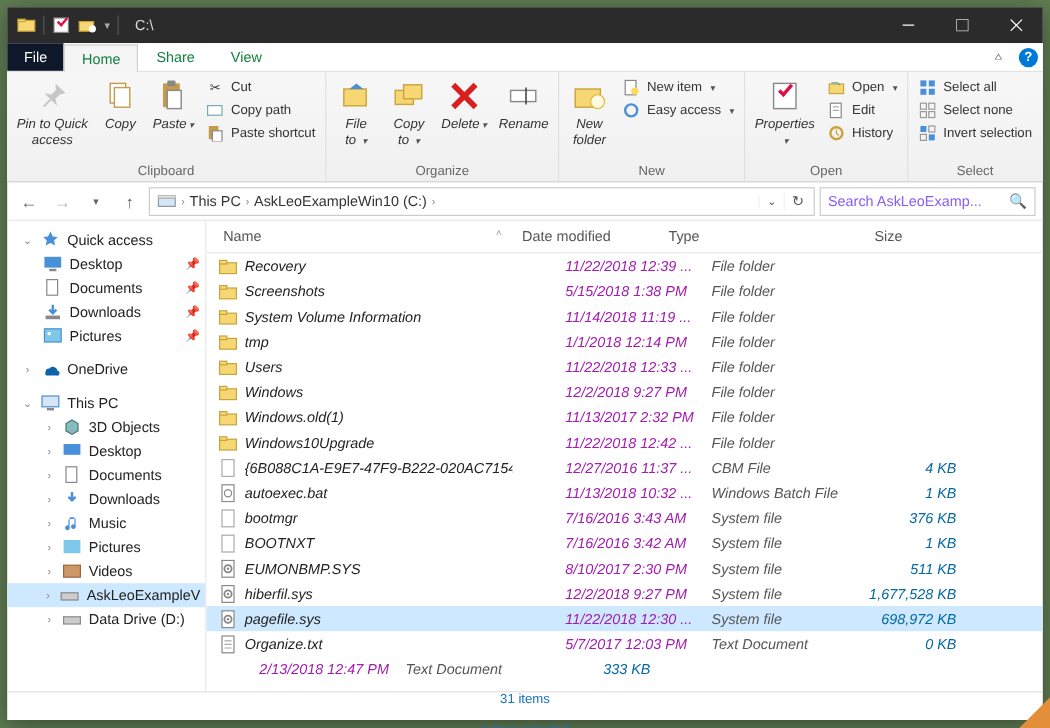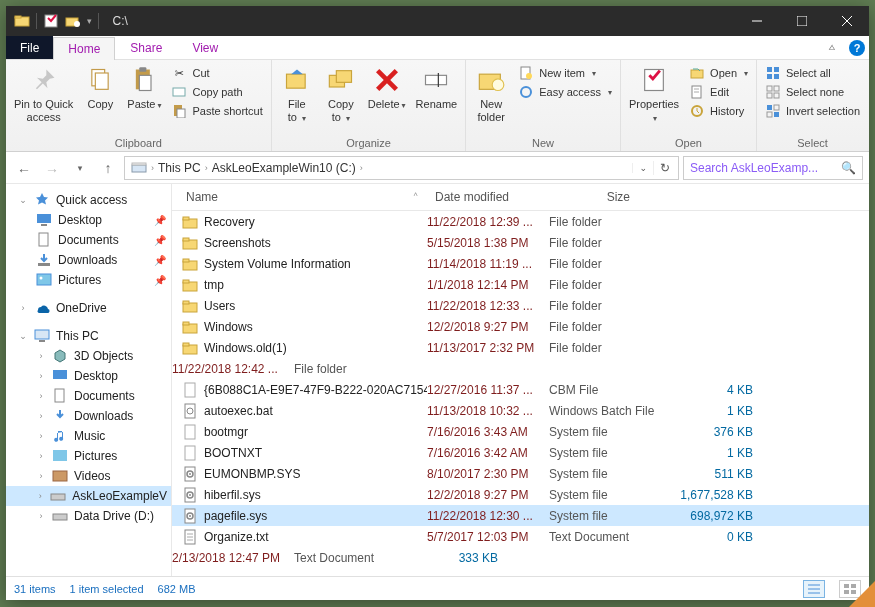--- a/index.html
+++ b/index.html
@@ -12,33 +12,33 @@
 .titlebar .qat .ficon { width: 16px; height: 16px; }
 .titlebar .vsep { width: 1px; height: 16px; background: #555; }
 .titlebar .title { flex: 0 0 auto; padding-left: 6px; color: #ddd; }
 .titlebar .spacer { flex: 1; }
 .winbtns { display: flex; }
 .winbtn { width: 45px; height: 30px; display: flex; align-items: center; justify-content: center; color: #fff; }
 
 
 .tabsrow { height: 24px; background: #fff; display: flex; align-items: stretch; border-bottom: 1px solid #e1e1e1; }
 .filetab { background: #0f172a; color: #fff; font-size: 12px; padding: 0 14px; display: flex; align-items: center; }
-.rtab { font-size: 12px; padding: 0 14px; display: flex; align-items: center; color: #a21caf; border: 1px solid transparent; border-bottom: none; }
+.rtab { font-size: 12px; padding: 0 14px; display: flex; align-items: center; color: #15803d; border: 1px solid transparent; border-bottom: none; }
 .rtab.active { border-color: #d0d0d0; background: #f5f5f5; position: relative; top: 1px; }
 .tabsrow .spacer { flex: 1; }
 .tabsrow .help { width: 24px; display: flex; align-items: center; justify-content: center; }
 .helpcircle { width: 16px; height: 16px; border-radius: 50%; background: #0078d7; color: #fff; font-size: 11px; font-weight: bold; display: flex; align-items: center; justify-content: center; }
 .chev { color: #777; font-size: 10px; padding: 0 8px; display:flex; align-items:center;}
 
 
 .ribbon { background: linear-gradient(#f7f7f7,#f0f0f0); border-bottom: 1px solid #d0d0d0; height: 92px; display: flex; }
 .rgroup { border-right: 1px solid #e0e0e0; display: flex; flex-direction: column; padding: 2px 4px 0 4px; }
 .rgroup .items { flex: 1; display: flex; align-items: flex-start; gap: 2px; }
 .rgroup .glabel { font-size: 11px; color: #666; text-align: center; padding: 1px 0 2px; }
-.bigbtn { display: flex; flex-direction: column; align-items: center; justify-content: flex-start; padding: 2px 4px; font-size: 11px; color: #333; text-align: center; min-width: 42px; gap: 2px; }
+.bigbtn { display: flex; flex-direction: column; align-items: center; justify-content: flex-start; padding: 2px 4px; font-size: 11px; color: #333; text-align: center; min-width: 42px; gap: 2px; font-style: italic; }
 .bigbtn .icon { width: 32px; height: 32px; display: flex; align-items: center; justify-content: center; }
 .bigbtn .lbl { line-height: 1.15; }
 .smallcol { display: flex; flex-direction: column; gap: 1px; padding-top: 2px; }
 .smallbtn { display: flex; align-items: center; gap: 5px; font-size: 11px; color: #333; padding: 1px 4px; white-space: nowrap; }
 .smallbtn .sicon { width: 16px; height: 16px; display: flex; align-items: center; justify-content: center; }
 .dd { font-size: 8px; color: #555; margin-left: 2px; }
 
 
 .addrrow { height: 32px; display: flex; align-items: center; gap: 4px; padding: 2px 6px; border-bottom: 1px solid #e8e8e8; }
 .navbtn { width: 24px; height: 24px; display: flex; align-items: center; justify-content: center; color: #666; font-size: 14px; }
@@ -63,30 +63,30 @@
 .listpane { flex: 1; display: flex; flex-direction: column; }
 .colheaders { display: flex; border-bottom: 1px solid #e8e8e8; font-size: 12px; color: #555; }
 .colh { padding: 6px 8px; border-right: 1px solid transparent; display:flex; align-items:flex-start; gap:6px;}
 .col-name { width: 255px; padding-left: 14px;}
 .col-date { width: 122px; }
 .col-type { width: 122px; }
 .col-size { width: 90px; text-align: right; justify-content:flex-end;}
 .sortind { font-size: 8px; color: #999; }
 
 .filelist { flex: 1; overflow: hidden; }
-.filerow { display: flex; font-size: 12px; color: #222; align-items: center; height: 21px; }
+.filerow { display: flex; font-size: 12px; color: #222; align-items: center; height: 21px; font-style: italic; }
 .filerow.selected { background: #cde8ff; }
 .filerow .col-name { display: flex; align-items: center; gap: 6px; padding-left: 10px; white-space: nowrap; overflow: hidden; text-overflow: ellipsis; }
 .filerow .col-name .ficon { width: 16px; height: 16px; flex-shrink: 0; }
-.filerow .col-date { color: #7f1d1d; }
+.filerow .col-date { color: #a21caf; margin-left: 44px; }
 .filerow .col-type { color: #555; }
 .filerow .col-size { text-align: right; color: #0369a1; padding-right: 8px; }
 
 
-.statusbar { height: 24px; border-top: 1px solid #e0e0e0; display: flex; align-items: center; font-size: 11px; color: #1a6fbf; padding: 0 8px; gap: 14px; }
+.statusbar { height: 24px; border-top: 1px solid #e0e0e0; display: flex; align-items: center; font-size: 11px; color: #1a6fbf; padding: 0 8px; gap: 14px; flex-direction: column; }
 .statusbar .spacer { flex: 1; }
 .viewbtn { width: 22px; height: 18px; border: 1px solid #ccc; display: flex; align-items: center; justify-content: center; }
 .viewbtn.active { border-color: #7bb4e3; background: #e7f3fb; }
 
 
 svg { display: block; }
 </style>
 </head>
 <body>
 
@@ -528,20 +528,21 @@
     </div>
 
     <div class="listpane">
       <div class="colheaders">
         <div class="colh col-name">
             <span>Name</span>
             <span style="flex:1"></span>
             <span class="sortind">˄</span>
           </div>
         <div class="colh col-date">Date modified</div>
+        <div class="colh col-type">Type</div>
         <div class="colh col-size">Size</div>
       </div>
       <div class="filelist" id="filelist">
           <div class="filerow">
             <div class="col-name">
               <span class="ficon">
                 <svg width="16" height="16" viewBox="0 0 16 16">
                   <rect x="1" y="5" width="14" height="9" fill="#f7d774" stroke="#c9a43b"></rect>
                   <rect x="1" y="3" width="6" height="3" fill="#f7d774" stroke="#c9a43b"></rect>
                 </svg>
@@ -630,20 +631,29 @@
                   <rect x="1" y="3" width="6" height="3" fill="#f7d774" stroke="#c9a43b"></rect>
                 </svg>
               </span>
               <span>Windows.old(1)</span>
             </div>
             <div class="col-date">11/13/2017 2:32 PM</div>
             <div class="col-type">File folder</div>
             <div class="col-size"></div>
           </div>
           <div class="filerow">
+            <div class="col-name">
+              <span class="ficon">
+                <svg width="16" height="16" viewBox="0 0 16 16">
+                  <rect x="1" y="5" width="14" height="9" fill="#f7d774" stroke="#c9a43b"></rect>
+                  <rect x="1" y="3" width="6" height="3" fill="#f7d774" stroke="#c9a43b"></rect>
+                </svg>
+              </span>
+              <span>Windows10Upgrade</span>
+            </div>
             <div class="col-date">11/22/2018 12:42 ...</div>
             <div class="col-type">File folder</div>
             <div class="col-size"></div>
           </div>
           <div class="filerow">
             <div class="col-name">
               <span class="ficon">
                 <svg width="16" height="16" viewBox="0 0 16 16">
                   <rect x="3" y="1" width="10" height="14" fill="#fff" stroke="#aaa"></rect>
                 </svg>

